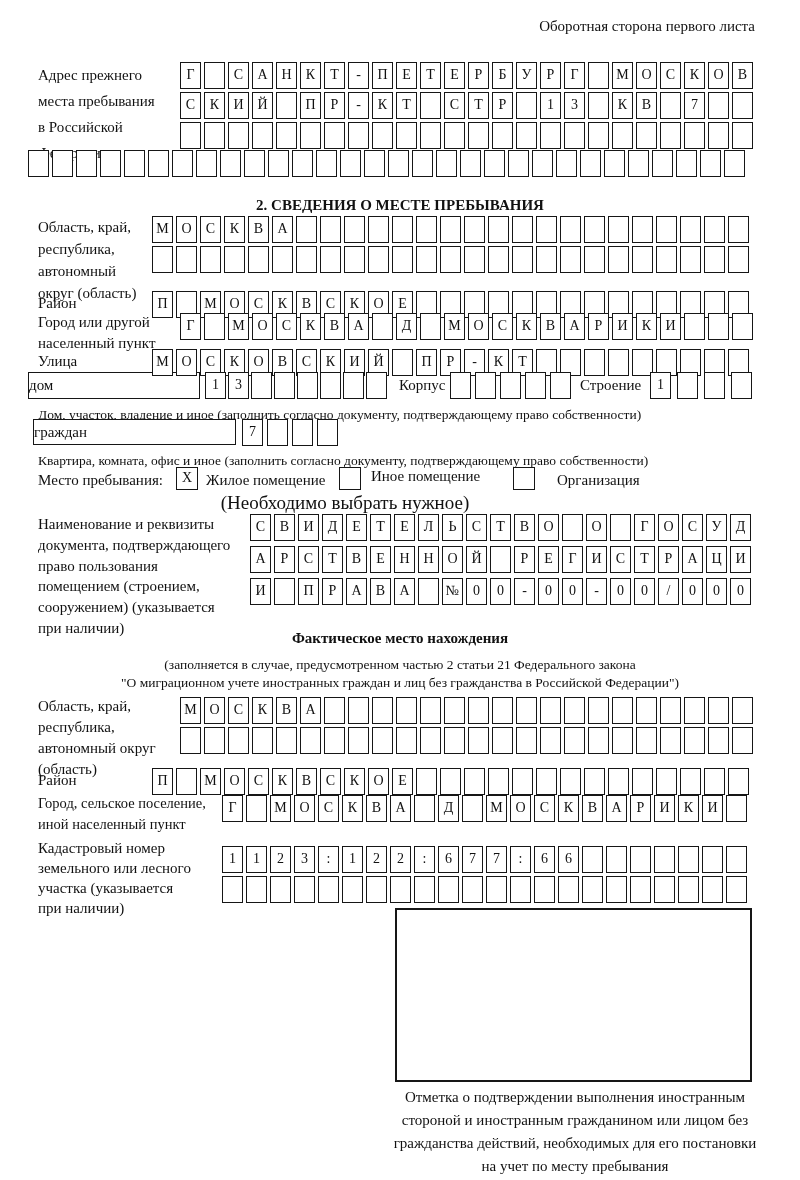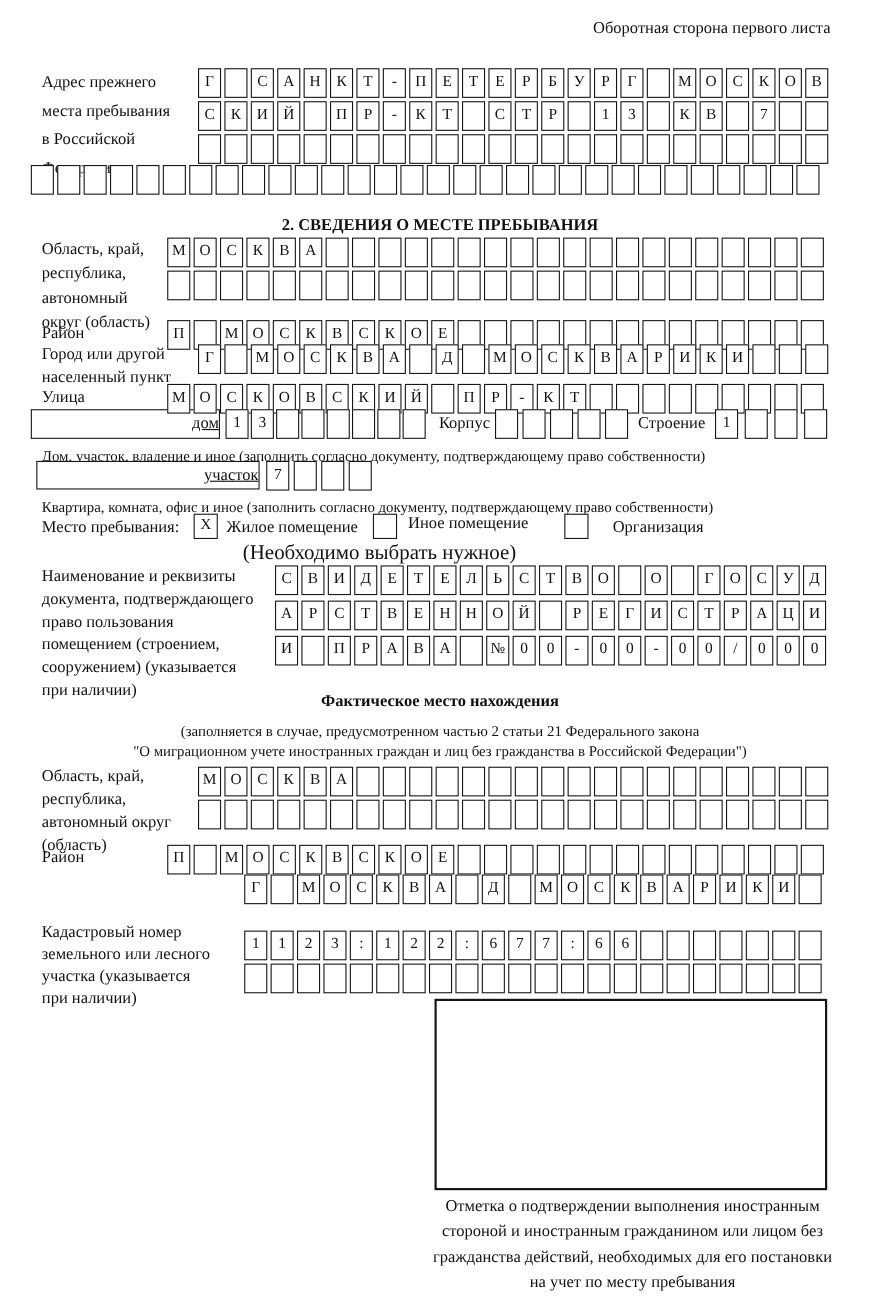--- a/index.html
+++ b/index.html
@@ -11,21 +11,21 @@
   .t{position:absolute;font-size:15px;line-height:21px;white-space:pre-line;}
   .center{left:0;width:800px;text-align:center;}
   .note{font-size:13.5px;}
   .bold{font-weight:bold;}
   .cellrow{position:absolute;white-space:nowrap;}
   .cell{
     display:inline-block;box-sizing:border-box;width:21px;height:27px;
     border:1.6px solid #161616;text-align:center;font-size:14px;line-height:23px;
     vertical-align:top;background:#fff;
   }
-  .wbox{position:absolute;box-sizing:border-box;border:1.6px solid #161616;text-align:right;font-size:15px;background:#fff;text-decoration:underline;}
+  .wbox{position:absolute;box-sizing:border-box;border:1.6px solid #161616;text-align:left;font-size:15px;background:#fff;}
   .chk{position:absolute;box-sizing:border-box;width:22px;height:23px;border:1.6px solid #161616;text-align:center;font-size:14px;line-height:20px;background:#fff;}
 
   #header-note{top:16px;right:45px;white-space:nowrap;}
   #prev-label{left:38px;top:62px;line-height:26px;}
   #prev-note{top:174px;}
   #s2-title{top:195px;}
   #region1-label{left:38px;top:216px;line-height:22px;}
   #district1-label{left:38px;top:293px;}
   #city1-label{left:38px;top:312px;line-height:21px;}
   #street-label{left:38px;top:351px;}
@@ -78,21 +78,21 @@
   <div class="t" id="street-label">Улица</div>
 
   <div class="wbox" id="house-box">
     <span>дом</span>
   </div>
   <div class="t" id="korpus-label">Корпус</div>
   <div class="t" id="stroenie-label">Строение</div>
   <div class="t note" id="house-note">Дом, участок, владение и иное (заполнить согласно документу, подтверждающему право собственности)</div>
 
   <div class="wbox" id="apartment-box">
-    <span>участок</span>
+    <span>граждан</span>
   </div>
   <div class="t note" id="apartment-note">Квартира, комната, офис и иное (заполнить согласно документу, подтверждающему право собственности)</div>
 
   <div class="t" id="stay-label">Место пребывания:</div>
   <div class="chk" id="chk1">X</div>
   <div class="t" id="opt1">Жилое помещение</div>
   <div class="chk" id="chk2"></div>
   <div class="t" id="opt2">Иное помещение</div>
   <div class="chk" id="chk3"></div>
   <div class="t" id="opt3">Организация</div>
@@ -107,20 +107,22 @@
 
   <div class="t center bold" id="fact-title">Фактическое место нахождения</div>
   <div class="t center" id="fact-note1">(заполняется в случае, предусмотренном частью 2 статьи 21 Федерального закона</div>
   <div class="t center" id="fact-note2">"О миграционном учете иностранных граждан и лиц без гражданства в Российской Федерации")</div>
 
   <div class="t" id="region2-label">Область, край,
 республика,
 автономный округ
 (область)</div>
   <div class="t" id="district2-label">Район</div>
+  <div class="t" id="city2-label">Город, сельское поселение,
+иной населенный пункт</div>
   <div class="t" id="cadastral-label">Кадастровый номер
 земельного или лесного
 участка (указывается
 при наличии)</div>
 
   <div id="confirm-box"></div>
   <div class="t" id="confirm-caption">Отметка о подтверждении выполнения иностранным
 стороной и иностранным гражданином или лицом без
 гражданства действий, необходимых для его постановки
 на учет по месту пребывания</div>

